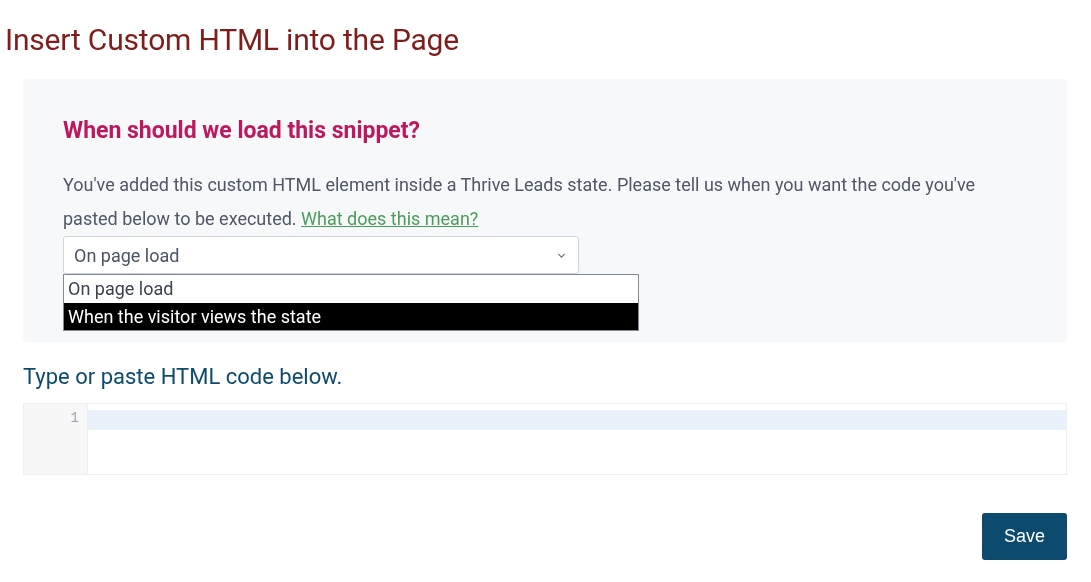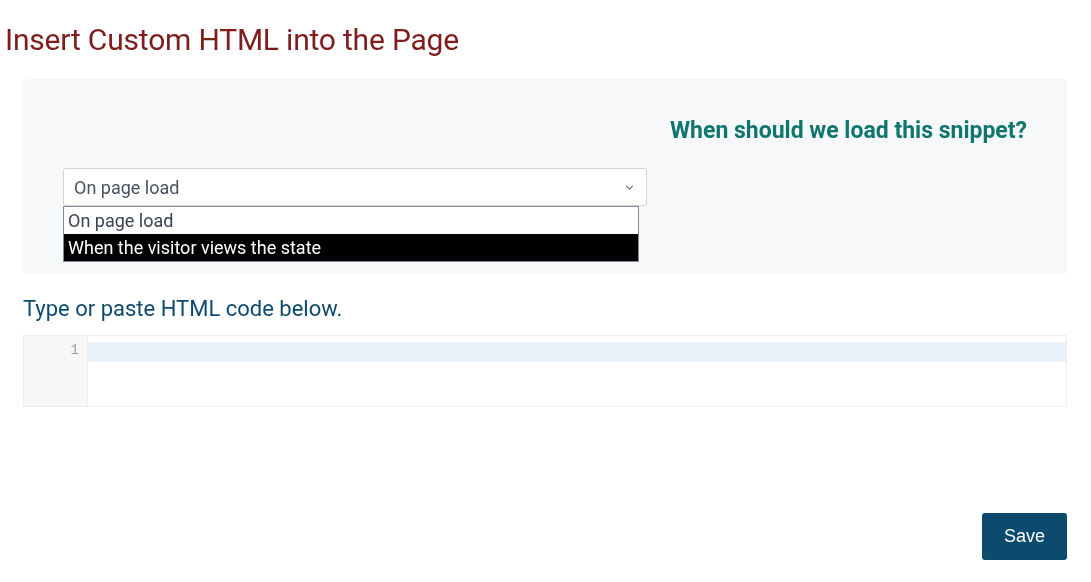--- a/index.html
+++ b/index.html
@@ -21,43 +21,42 @@
     .panel {
       background: #f7f8f9;
       margin: 22px 24px 0 23px;
       border-radius: 4px;
       padding: 38px 40px 68px 40px;
       position: relative;
     }
     .panel-heading {
       font-size: 23px;
       font-weight: 700;
-      color: #0f766e;
+      color: #be185d;
       margin-bottom: 24px;
-      text-align: right;
     }
     .panel-desc {
       font-size: 18px;
       line-height: 1.9;
       color: #4f5765;
       max-width: 940px;
     }
     .panel-desc a {
       color: #4a9c5a;
       text-decoration: underline;
     }
     .field-label {
       font-size: 17px;
       color: #4a5361;
       margin-top: 40px;
       margin-bottom: 6px;
     }
     .select-wrap {
       position: relative;
-      width: 584px;
+      width: 516px;
     }
     .select-box {
       width: 100%;
       height: 38px;
       background: #ffffff;
       border: 1px solid #cfd4da;
       border-radius: 3px;
       display: flex;
       align-items: center;
       padding: 0 10px;
@@ -138,20 +137,23 @@
       cursor: pointer;
     }
   </style>
 </head>
 <body>
 
 <h1 class="page-title">Insert Custom HTML into the Page</h1>
 
 <div class="panel">
   <h2 class="panel-heading">When should we load this snippet?</h2>
+  <p class="panel-desc">
+    <span>You've added this custom HTML element inside a Thrive Leads state. Please tell us when you want the code you've pasted below to be executed. </span><a href="#">What does this mean?</a>
+  </p>
 
 
   <div class="select-wrap">
     <div class="select-box">
       <span>On page load</span>
       <svg class="chev" viewBox="0 0 24 24" fill="none" stroke="#6b7280" stroke-width="2">
           <polyline points="6 9 12 15 18 9"></polyline>
         </svg>
     </div>
     <div class="dropdown-list">

